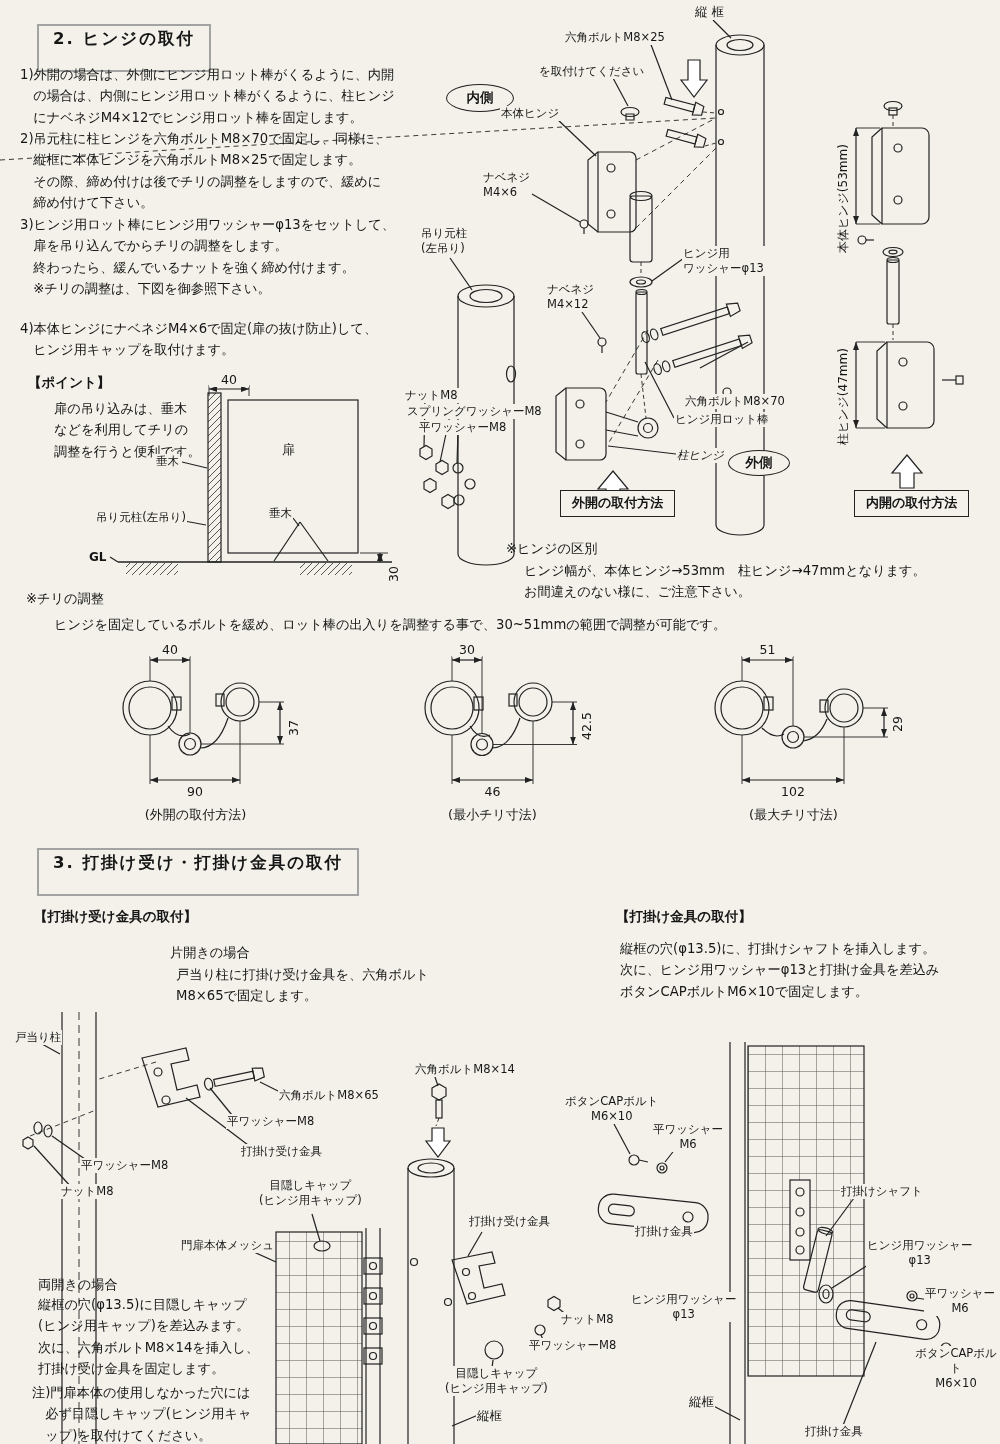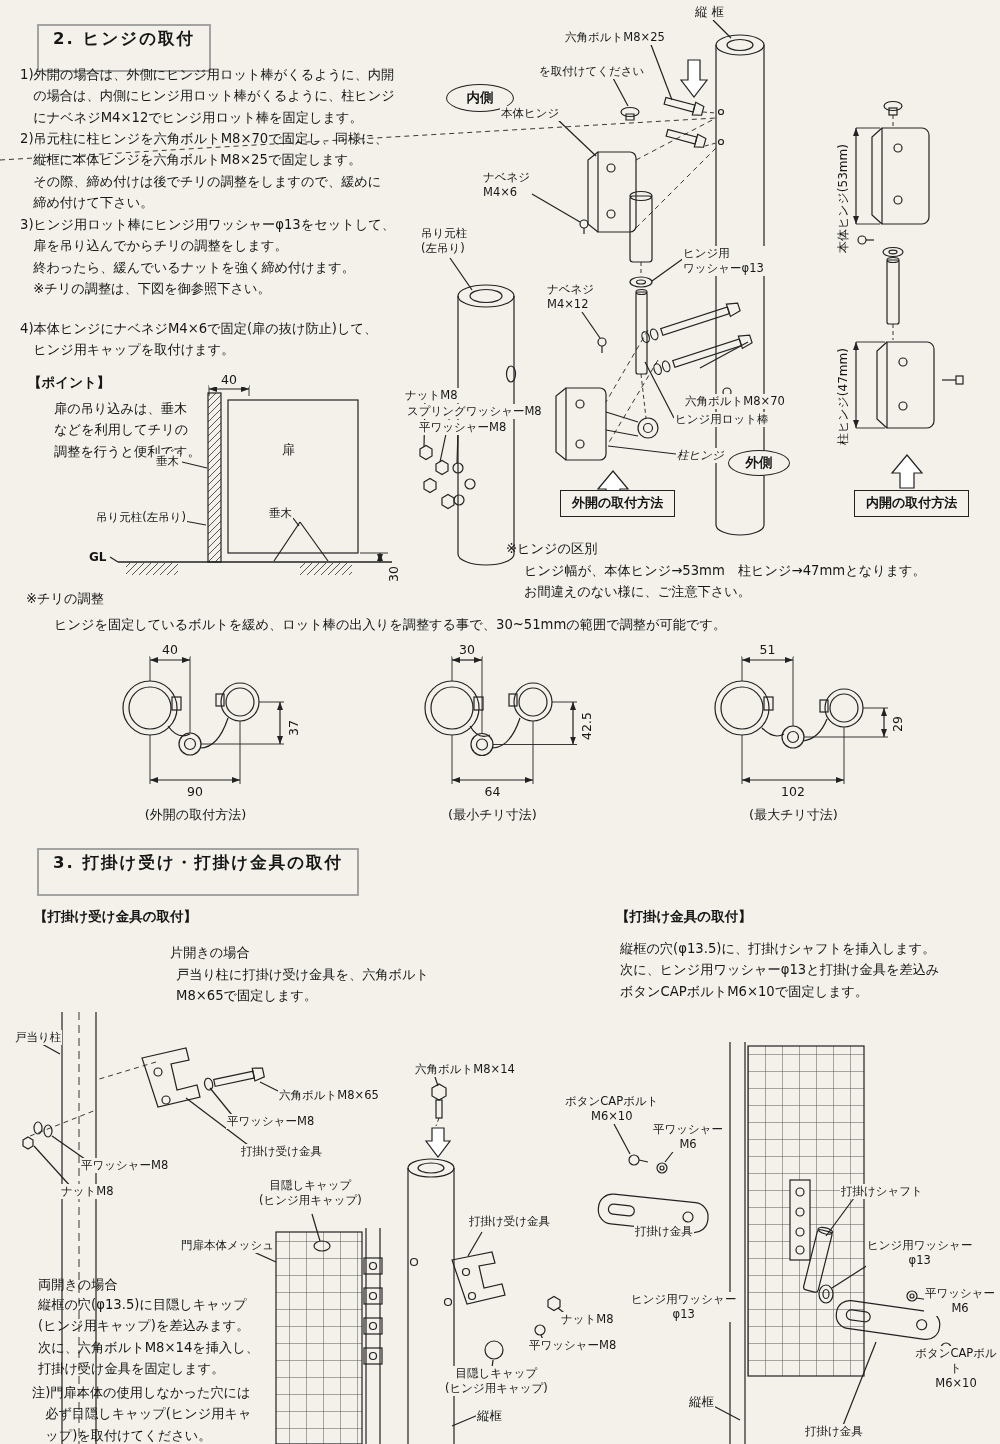--- a/index.html
+++ b/index.html
@@ -420,21 +420,21 @@
 
 <div class="txt" style="left:26px; top:588px;">※チリの調整</div>
 <div class="txt" style="left:54px; top:614px; width:900px;">ヒンジを固定しているボルトを緩め、ロット棒の出入りを調整する事で、30~51mmの範囲で調整が可能です。</div>
 
 <div class="dim ctr" style="left:150px; top:642px; width:40px;">40</div>
 <div class="dim ctr" style="left:150px; top:784px; width:90px;">90</div>
 <div class="dim rot" style="left:286px; top:736px;">37</div>
 <div class="capt" style="left:128px; top:806px; width:135px;">(外開の取付方法)</div>
 
 <div class="dim ctr" style="left:452px; top:642px; width:30px;">30</div>
-<div class="dim ctr" style="left:452px; top:784px; width:81px;">64</div>
+<div class="dim ctr" style="left:452px; top:784px; width:81px;">46</div>
 <div class="dim rot" style="left:579px; top:740px;">42.5</div>
 <div class="capt" style="left:425px; top:806px; width:135px;">(最小チリ寸法)</div>
 
 <div class="dim ctr" style="left:742px; top:642px; width:51px;">51</div>
 <div class="dim ctr" style="left:742px; top:784px; width:102px;">102</div>
 <div class="dim rot" style="left:890px; top:732px;">29</div>
 <div class="capt" style="left:726px; top:806px; width:135px;">(最大チリ寸法)</div>
 
 <div class="secbox" style="left:14px; top:848px;">3. 打掛け受け・打掛け金具の取付</div>
 

